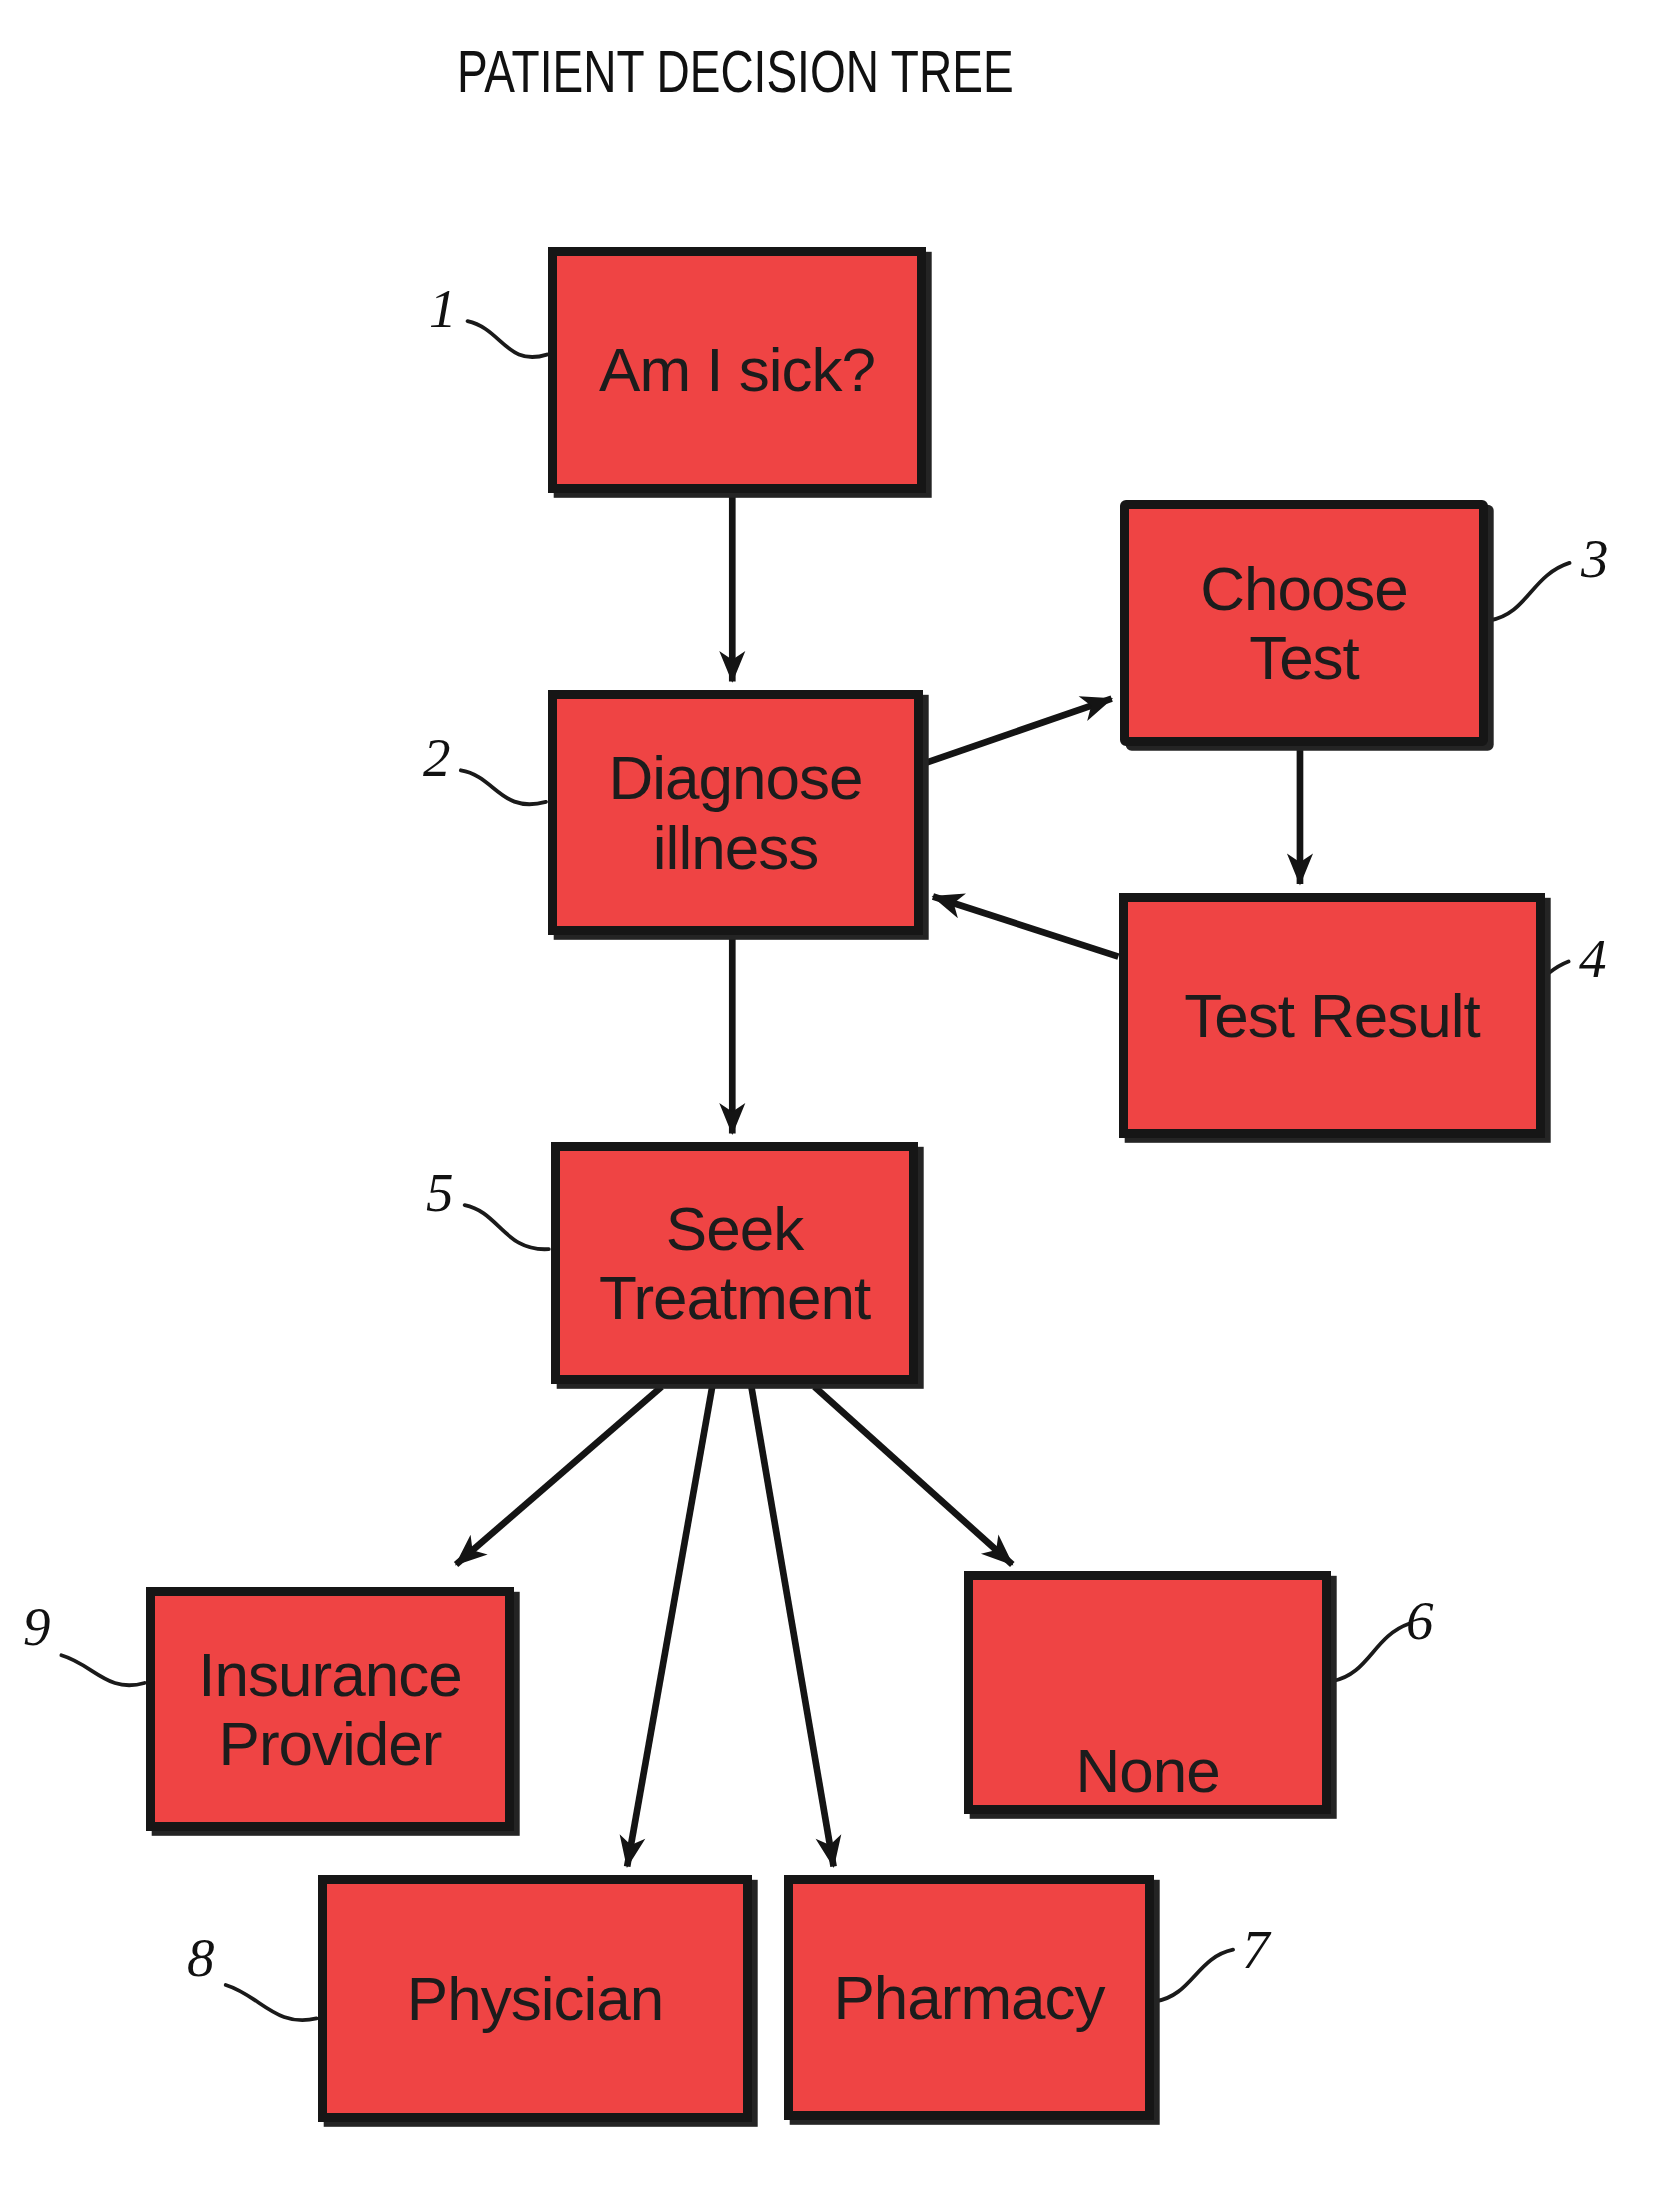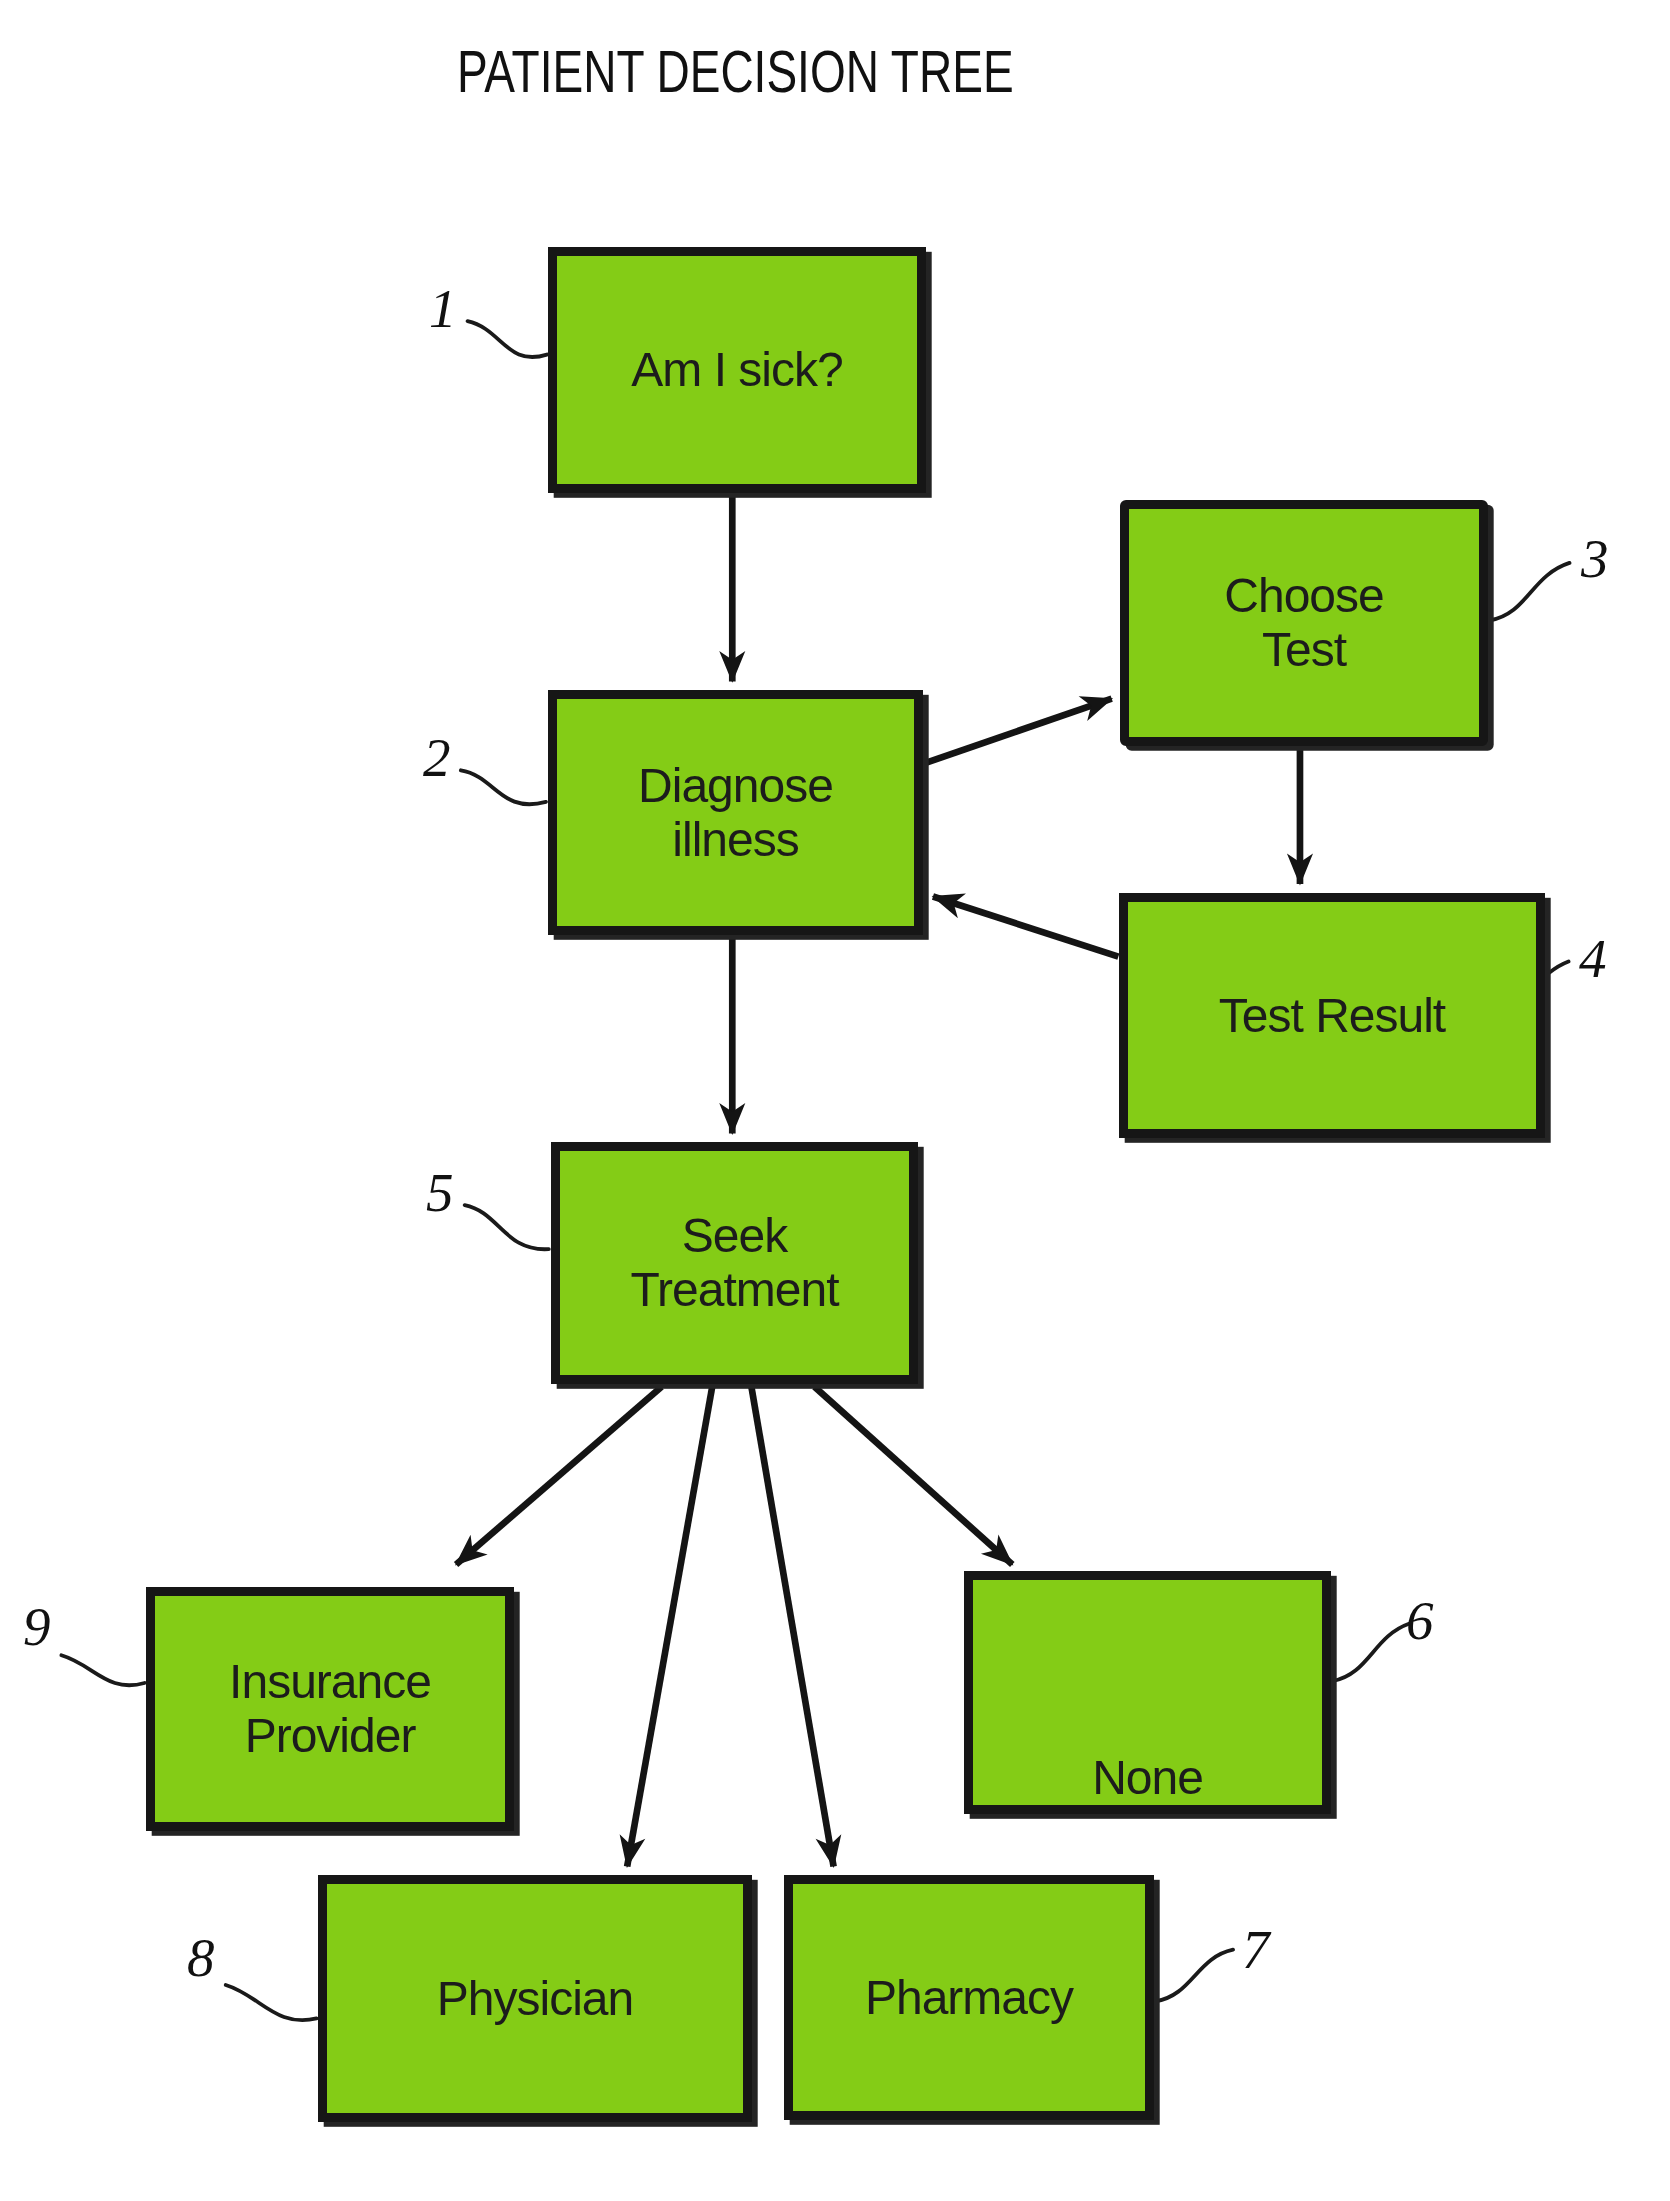--- a/index.html
+++ b/index.html
@@ -41,30 +41,30 @@
   }
   .leader {
     stroke: #1a1a1a;
     stroke-width: 4;
     fill: none;
     stroke-linecap: round;
   }
   .node {
     position: absolute;
     box-sizing: border-box;
-    background: #84cc16;
+    background: #ef4444;
     border: 9.6px solid #161616;
     box-shadow: 5.7px 4.8px 0 0 #242424;
     display: flex;
     flex-direction: column;
     align-items: center;
     justify-content: center;
     text-align: center;
     color: #1c1c1c;
-    font-size: 48px;
+    font-size: 62px;
     line-height: 1.12;
     letter-spacing: -1px;
   }
   .node span { display: block; }
   
   .node-1 { left: 548px;  top: 247px;  width: 378px; height: 246px; }
   .node-2 { left: 548px;  top: 690px;  width: 375px; height: 245px; }
   .node-3 { left: 1120px; top: 500px;  width: 368px; height: 246px; border-radius: 6px; }
   .node-4 { left: 1119px; top: 893px;  width: 426px; height: 245px; }
   .node-5 { left: 551px;  top: 1142px; width: 367px; height: 242px; }

